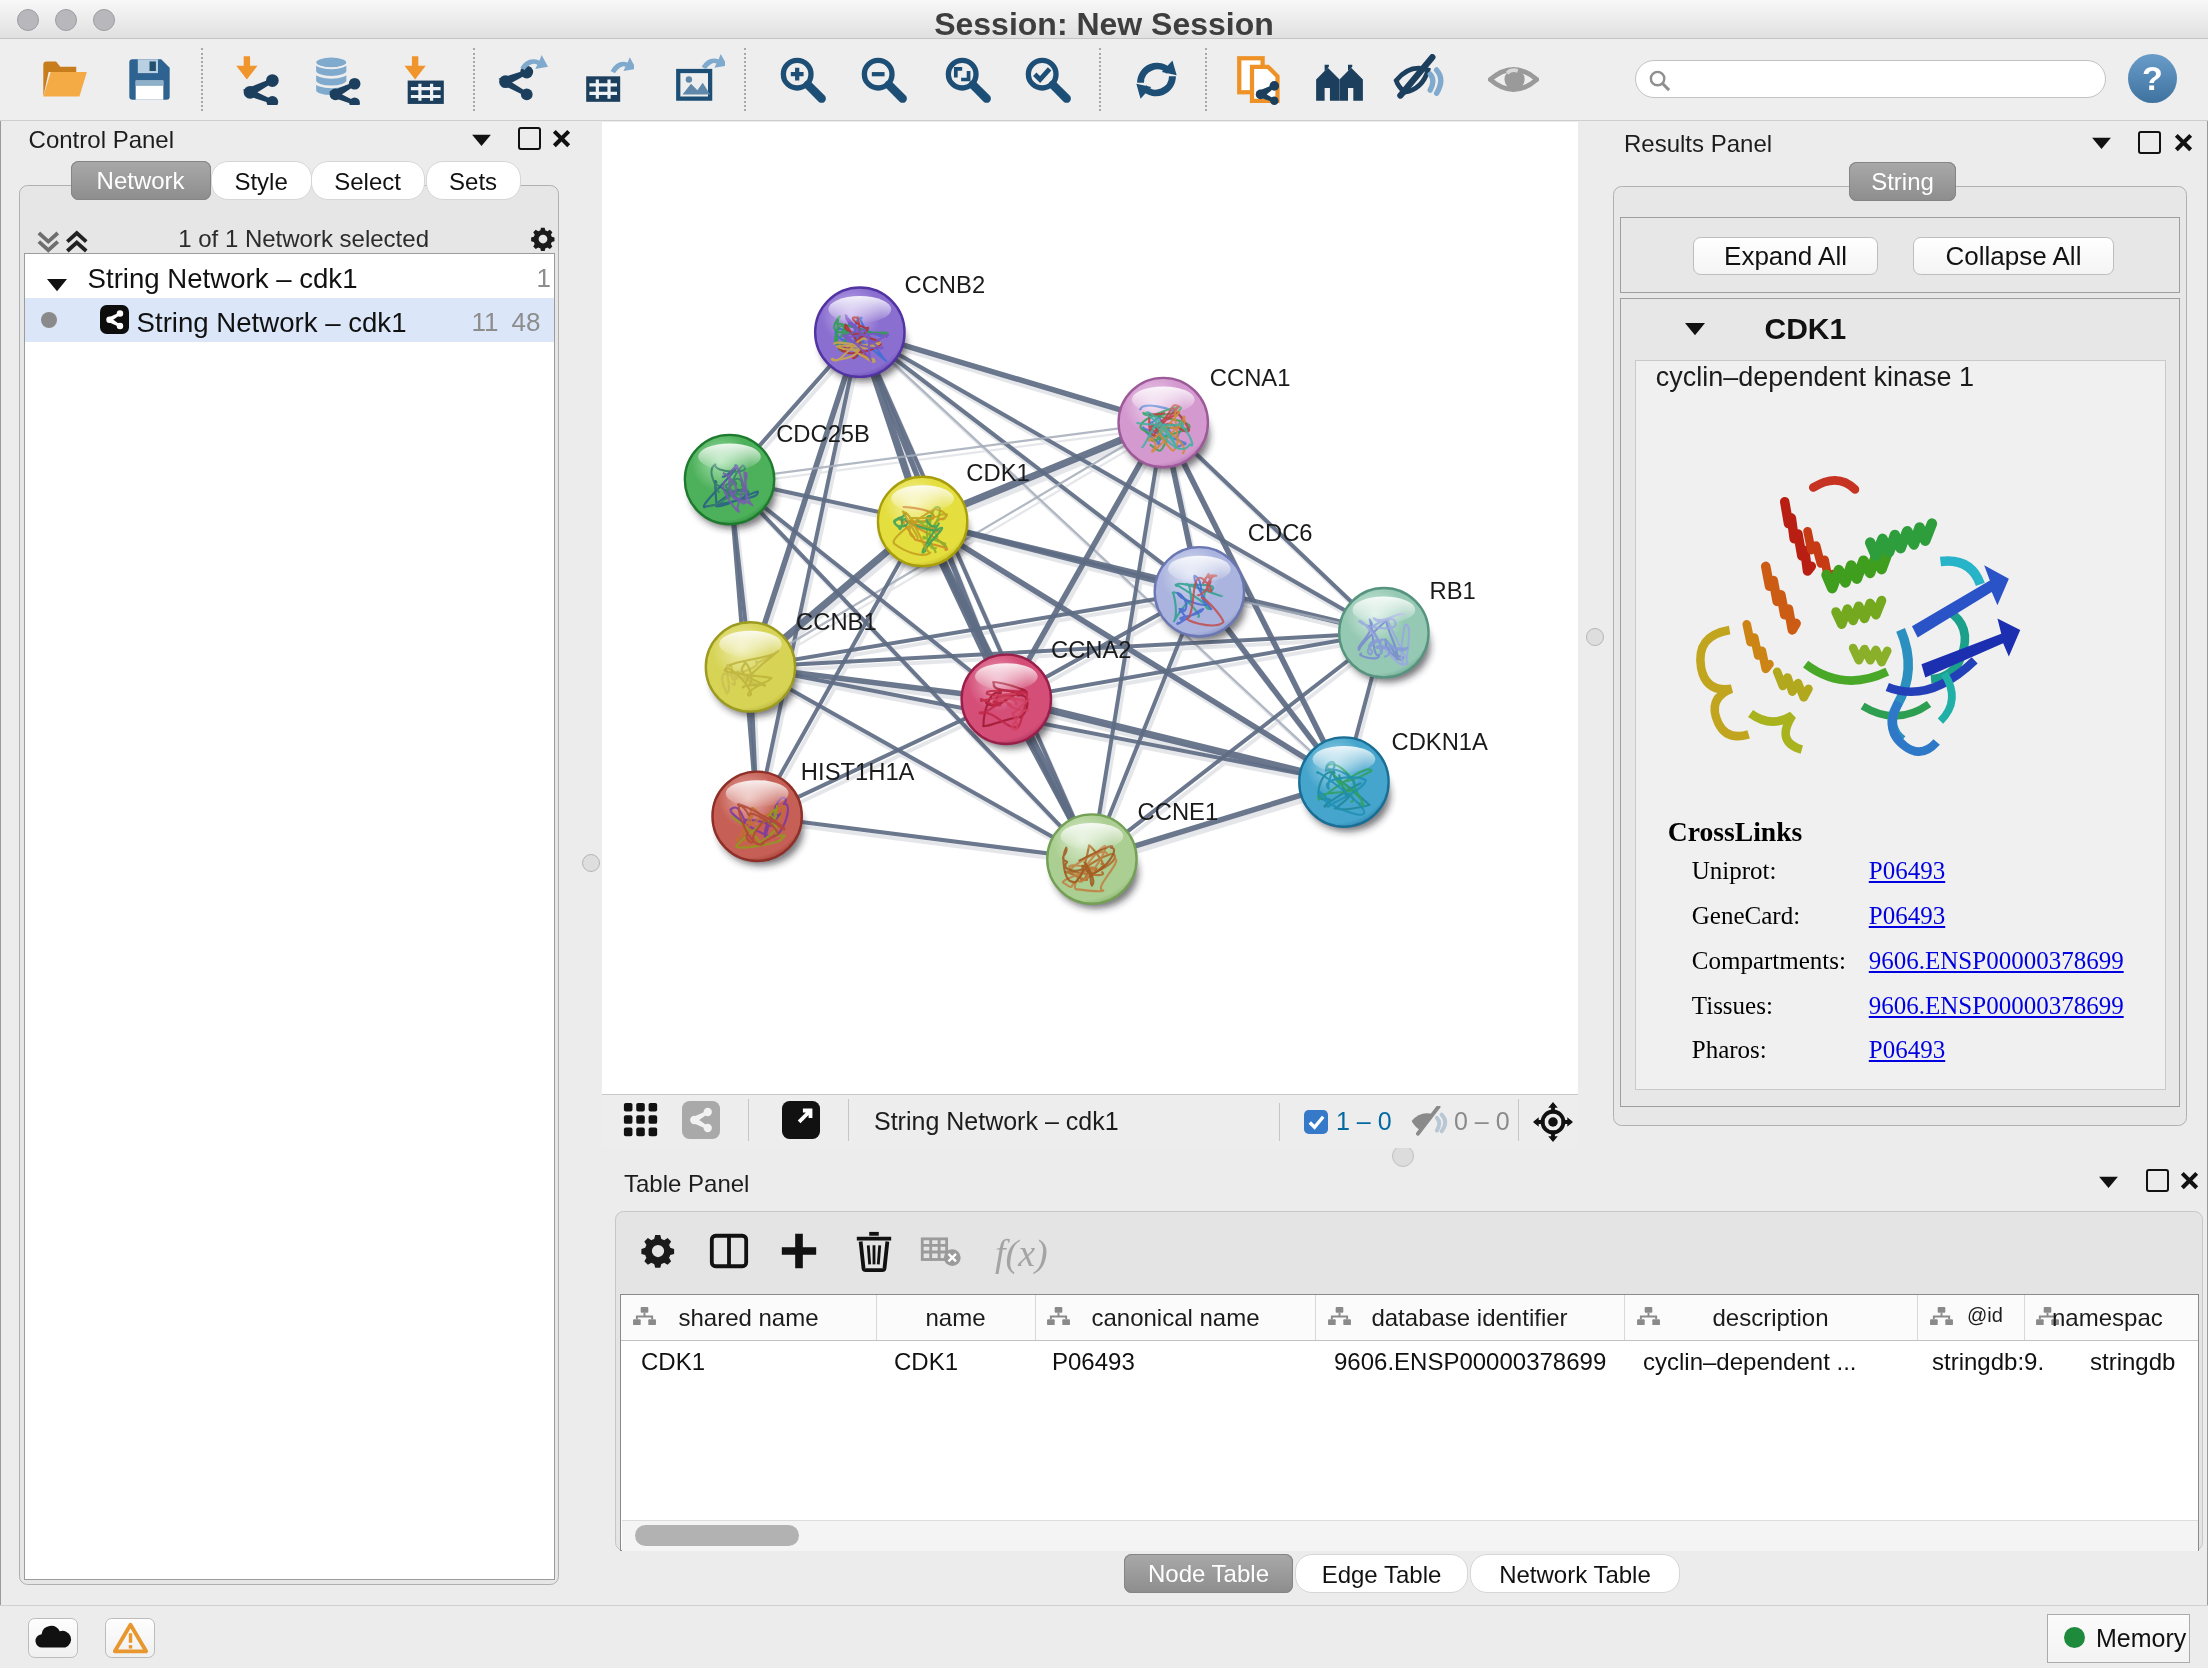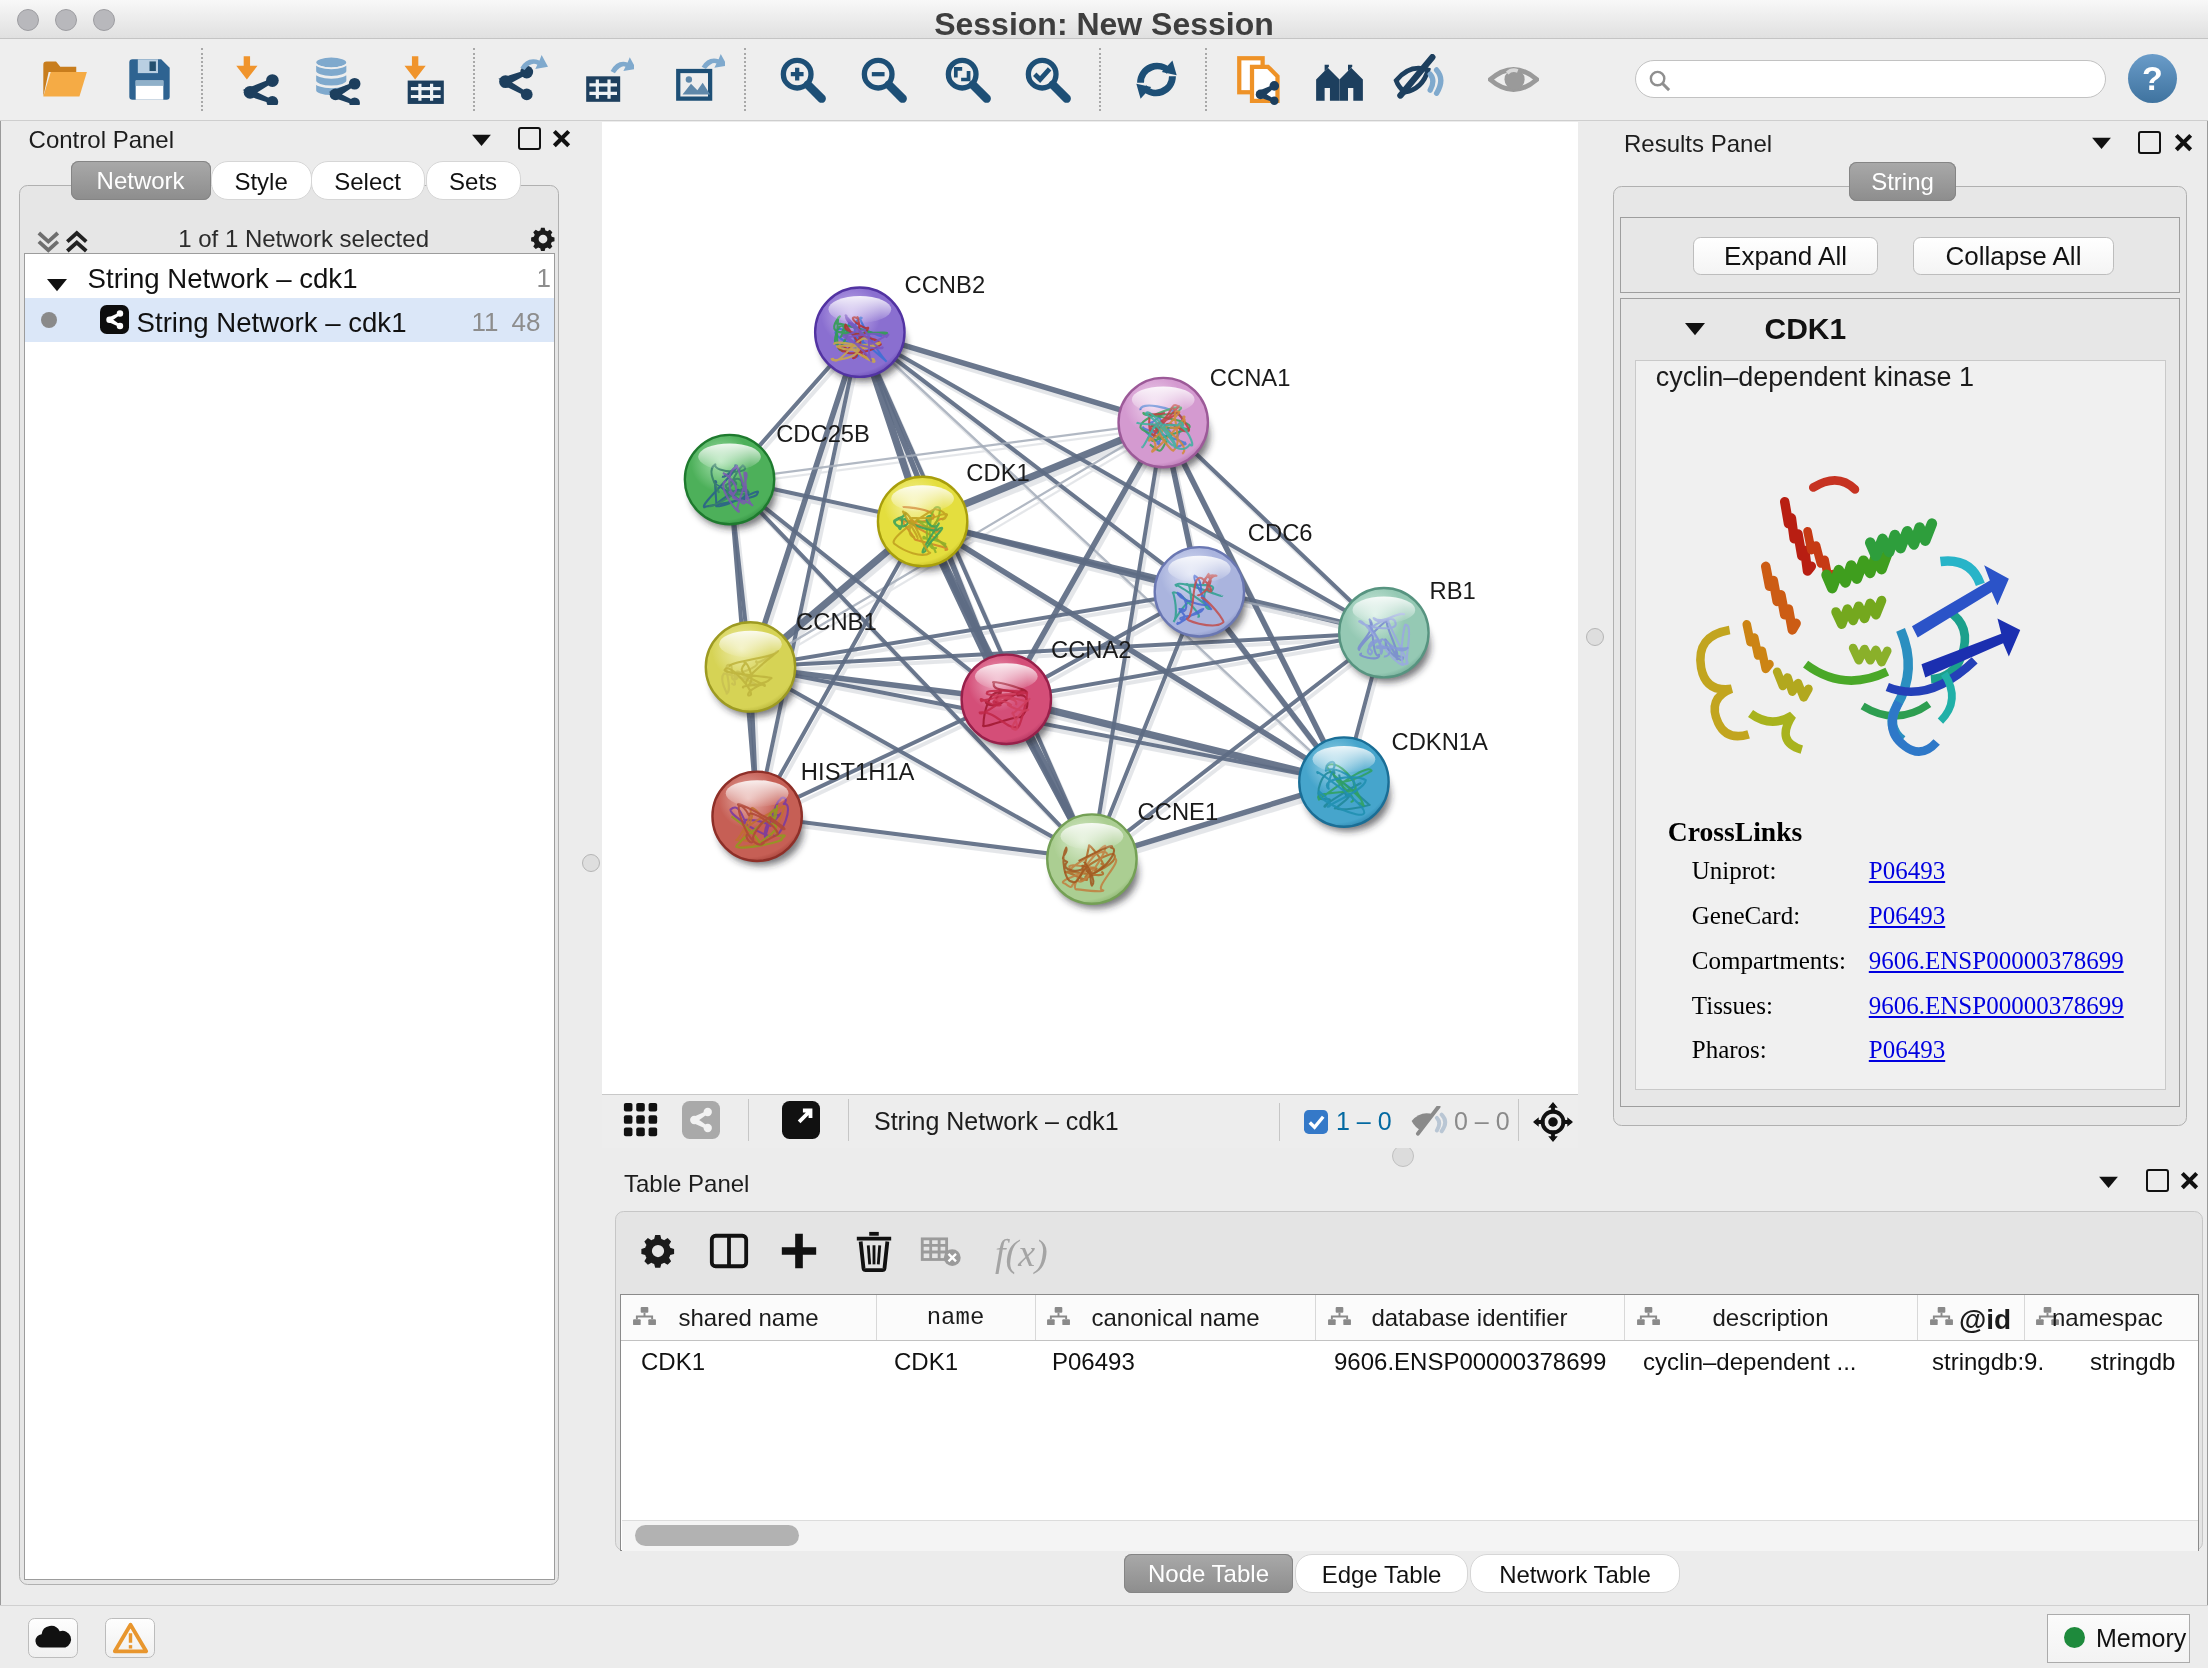--- a/index.html
+++ b/index.html
@@ -703,21 +703,21 @@
         <svg class="abs" style="left:11.4px;top:11.4px" width="25" height="21" viewBox="0 0 26 22">
           <g fill="#8a8a8a">
             <rect x="9" y="1" width="8" height="6" rx="1"></rect>
             <rect x="1" y="14" width="8" height="6" rx="1"></rect>
             <rect x="17" y="14" width="8" height="6" rx="1"></rect>
           </g>
           <path d="M13 7 v4 M5 14 v-3 h16 v3" stroke="#8a8a8a" stroke-width="2" fill="none"></path>
         </svg>
         <div class="abs" style="left:0px;top:8.6px;width:255px;text-align:center;font-size:24px;color:#1b1b1b;overflow:hidden;white-space:nowrap;">shared name</div>
         <div class="abs" style="left:414px;top:0;height:45px;border-left:1px solid #d8d8d8;"></div>
-        <div class="abs" style="left:255px;top:8.6px;width:159px;text-align:center;font-size:24px;color:#1b1b1b;overflow:hidden;white-space:nowrap;font-family:Liberation Mono, monospace;">name</div>
+        <div class="abs" style="left:255px;top:8.6px;width:159px;text-align:center;font-size:24px;color:#1b1b1b;overflow:hidden;white-space:nowrap;">name</div>
         <div class="abs" style="left:694px;top:0;height:45px;border-left:1px solid #d8d8d8;"></div>
         <svg class="abs" style="left:425px;top:11.4px" width="25" height="21" viewBox="0 0 26 22">
           <g fill="#8a8a8a">
             <rect x="9" y="1" width="8" height="6" rx="1"></rect>
             <rect x="1" y="14" width="8" height="6" rx="1"></rect>
             <rect x="17" y="14" width="8" height="6" rx="1"></rect>
           </g>
           <path d="M13 7 v4 M5 14 v-3 h16 v3" stroke="#8a8a8a" stroke-width="2" fill="none"></path>
         </svg>
         <div class="abs" style="left:414px;top:8.6px;width:281px;text-align:center;font-size:24px;color:#1b1b1b;overflow:hidden;white-space:nowrap;">canonical name</div>
@@ -743,21 +743,21 @@
         <div class="abs" style="left:1003px;top:8.6px;width:293px;text-align:center;font-size:24px;color:#1b1b1b;overflow:hidden;white-space:nowrap;">description</div>
         <div class="abs" style="left:1403px;top:0;height:45px;border-left:1px solid #d8d8d8;"></div>
         <svg class="abs" style="left:1308px;top:11.4px" width="25" height="21" viewBox="0 0 26 22">
           <g fill="#8a8a8a">
             <rect x="9" y="1" width="8" height="6" rx="1"></rect>
             <rect x="1" y="14" width="8" height="6" rx="1"></rect>
             <rect x="17" y="14" width="8" height="6" rx="1"></rect>
           </g>
           <path d="M13 7 v4 M5 14 v-3 h16 v3" stroke="#8a8a8a" stroke-width="2" fill="none"></path>
         </svg>
-        <div class="abs" style="left:1325px;top:8.6px;width:78px;text-align:center;font-size:28px;color:#1b1b1b;overflow:hidden;white-space:nowrap;font-weight:bold;">@id</div>
+        <div class="abs" style="left:1325px;top:8.6px;width:78px;text-align:center;font-size:20px;color:#1b1b1b;overflow:hidden;white-space:nowrap;">@id</div>
         <svg class="abs" style="left:1414px;top:11.4px" width="25" height="21" viewBox="0 0 26 22">
           <g fill="#8a8a8a">
             <rect x="9" y="1" width="8" height="6" rx="1"></rect>
             <rect x="1" y="14" width="8" height="6" rx="1"></rect>
             <rect x="17" y="14" width="8" height="6" rx="1"></rect>
           </g>
           <path d="M13 7 v4 M5 14 v-3 h16 v3" stroke="#8a8a8a" stroke-width="2" fill="none"></path>
         </svg>
         <div class="abs" style="left:1431px;top:8.6px;width:146px;text-align:left;font-size:24px;color:#1b1b1b;overflow:hidden;white-space:nowrap;">namespac</div>
         <div class="abs" style="left:20px;top:53px;font-size:24px;color:#111;">CDK1</div>

